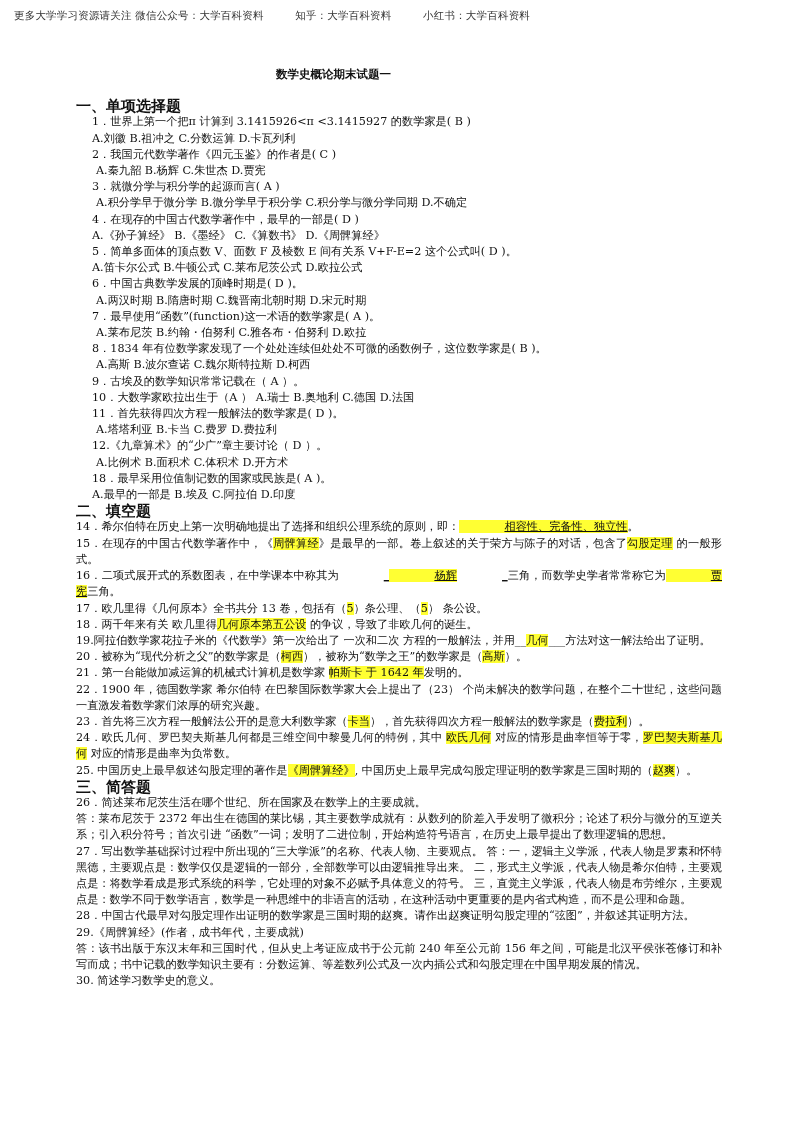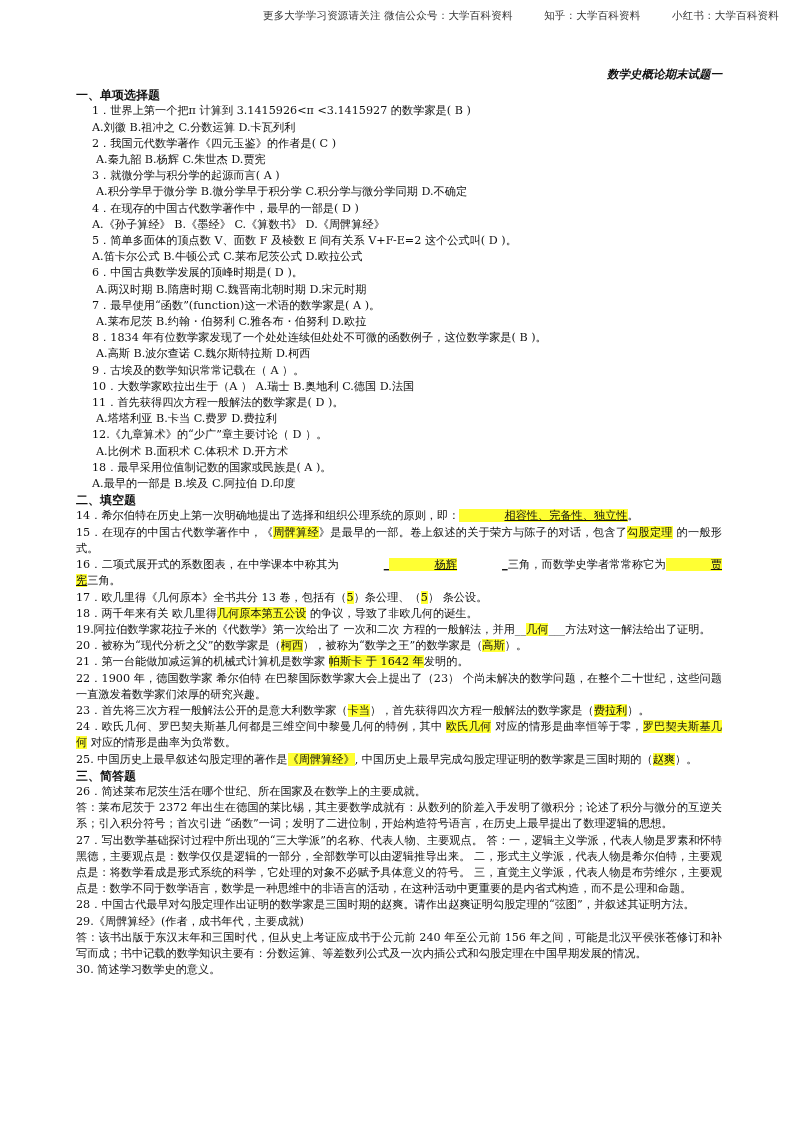--- a/index.html
+++ b/index.html
@@ -2,36 +2,36 @@
 <html><head>
 <meta charset="utf-8">
 <style>
   html, body { margin: 0; padding: 0; background: #ffffff; }
   body {
     width: 793px; height: 1122px; position: relative; overflow: hidden;
     font-family: "DejaVu Serif", "Liberation Serif", serif;
     color: #111;
   }
   .header {
-    position: absolute; top: 9px; left: 0; width: 793px; text-align: right;
+    position: absolute; top: 9px; left: 0; width: 793px; text-align: left;
     font-size: 10.5px; color: #333; letter-spacing: 0.2px;
   }
   .header span { margin: 0 14px; }
   .page {
     position: absolute; left: 76px; top: 66px; width: 646px;
     font-size: 11.2px; line-height: 16.2px;
   }
   .title {
-    text-align: right; font-weight: bold; font-size: 11.5px;
+    text-align: left; font-weight: bold; font-size: 11.5px;
     font-family: "DejaVu Sans", "Liberation Sans", sans-serif;
-    margin-left: 200px; margin-bottom: 5px; font-style: italic;
+    margin-left: 200px; margin-bottom: 16px;
   }
   .section {
     font-weight: bold; font-family: "DejaVu Sans", "Liberation Sans", sans-serif;
-    font-size: 12px;
+    font-size: 15px;
   }
   .line { white-space: normal; margin-left: 16px; }
   .opt { padding-left: 4px; }
   .opt.flush { padding-left: 0; }
   .hl { background: #ffff33; }
   .ul { text-decoration: underline; padding-left: 45px; }
   p { margin: 0; }
   .para { text-align: justify; }
 </style>
 </head>

